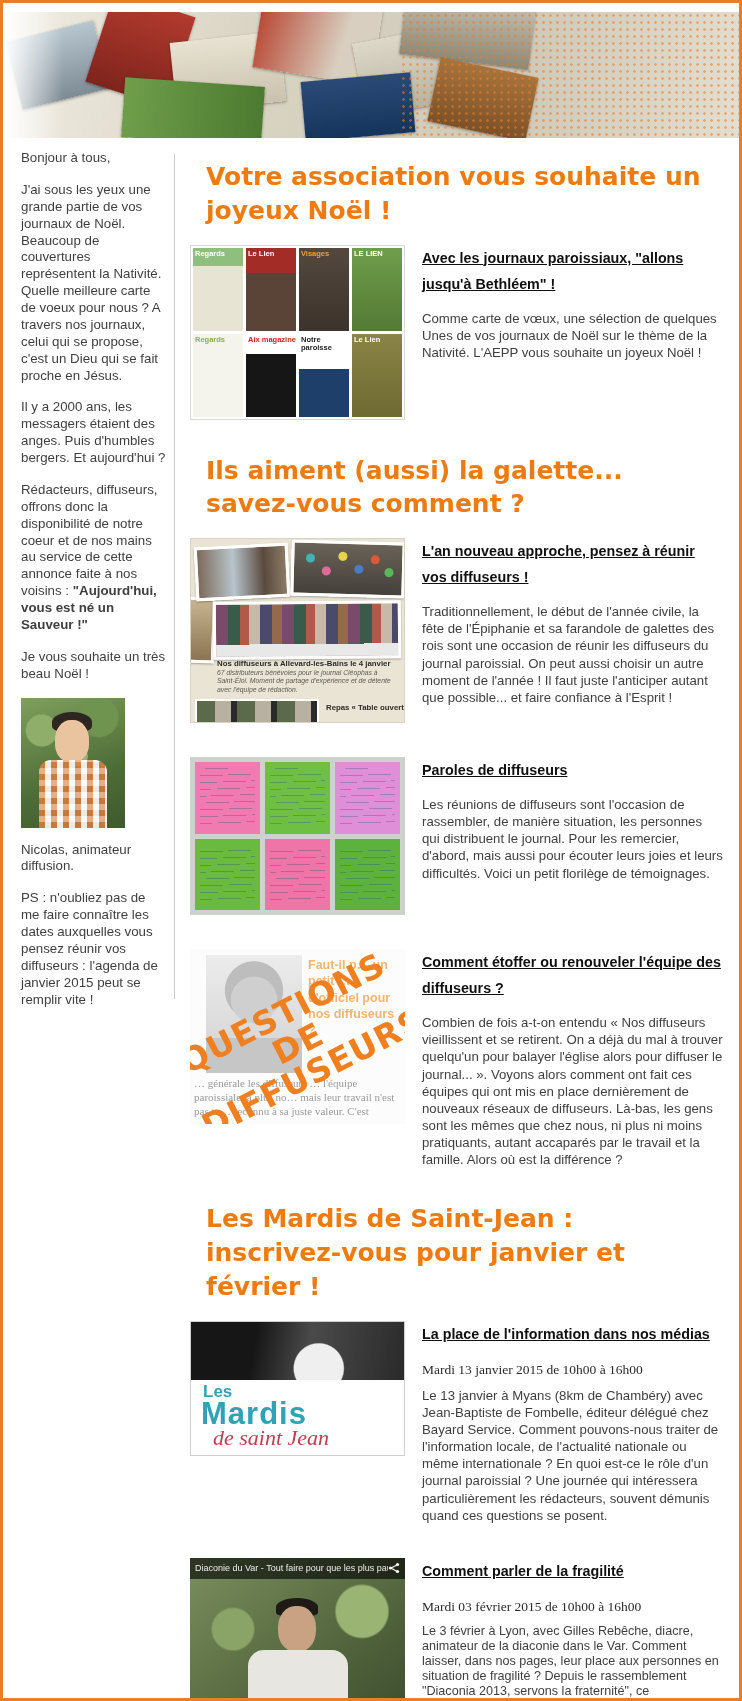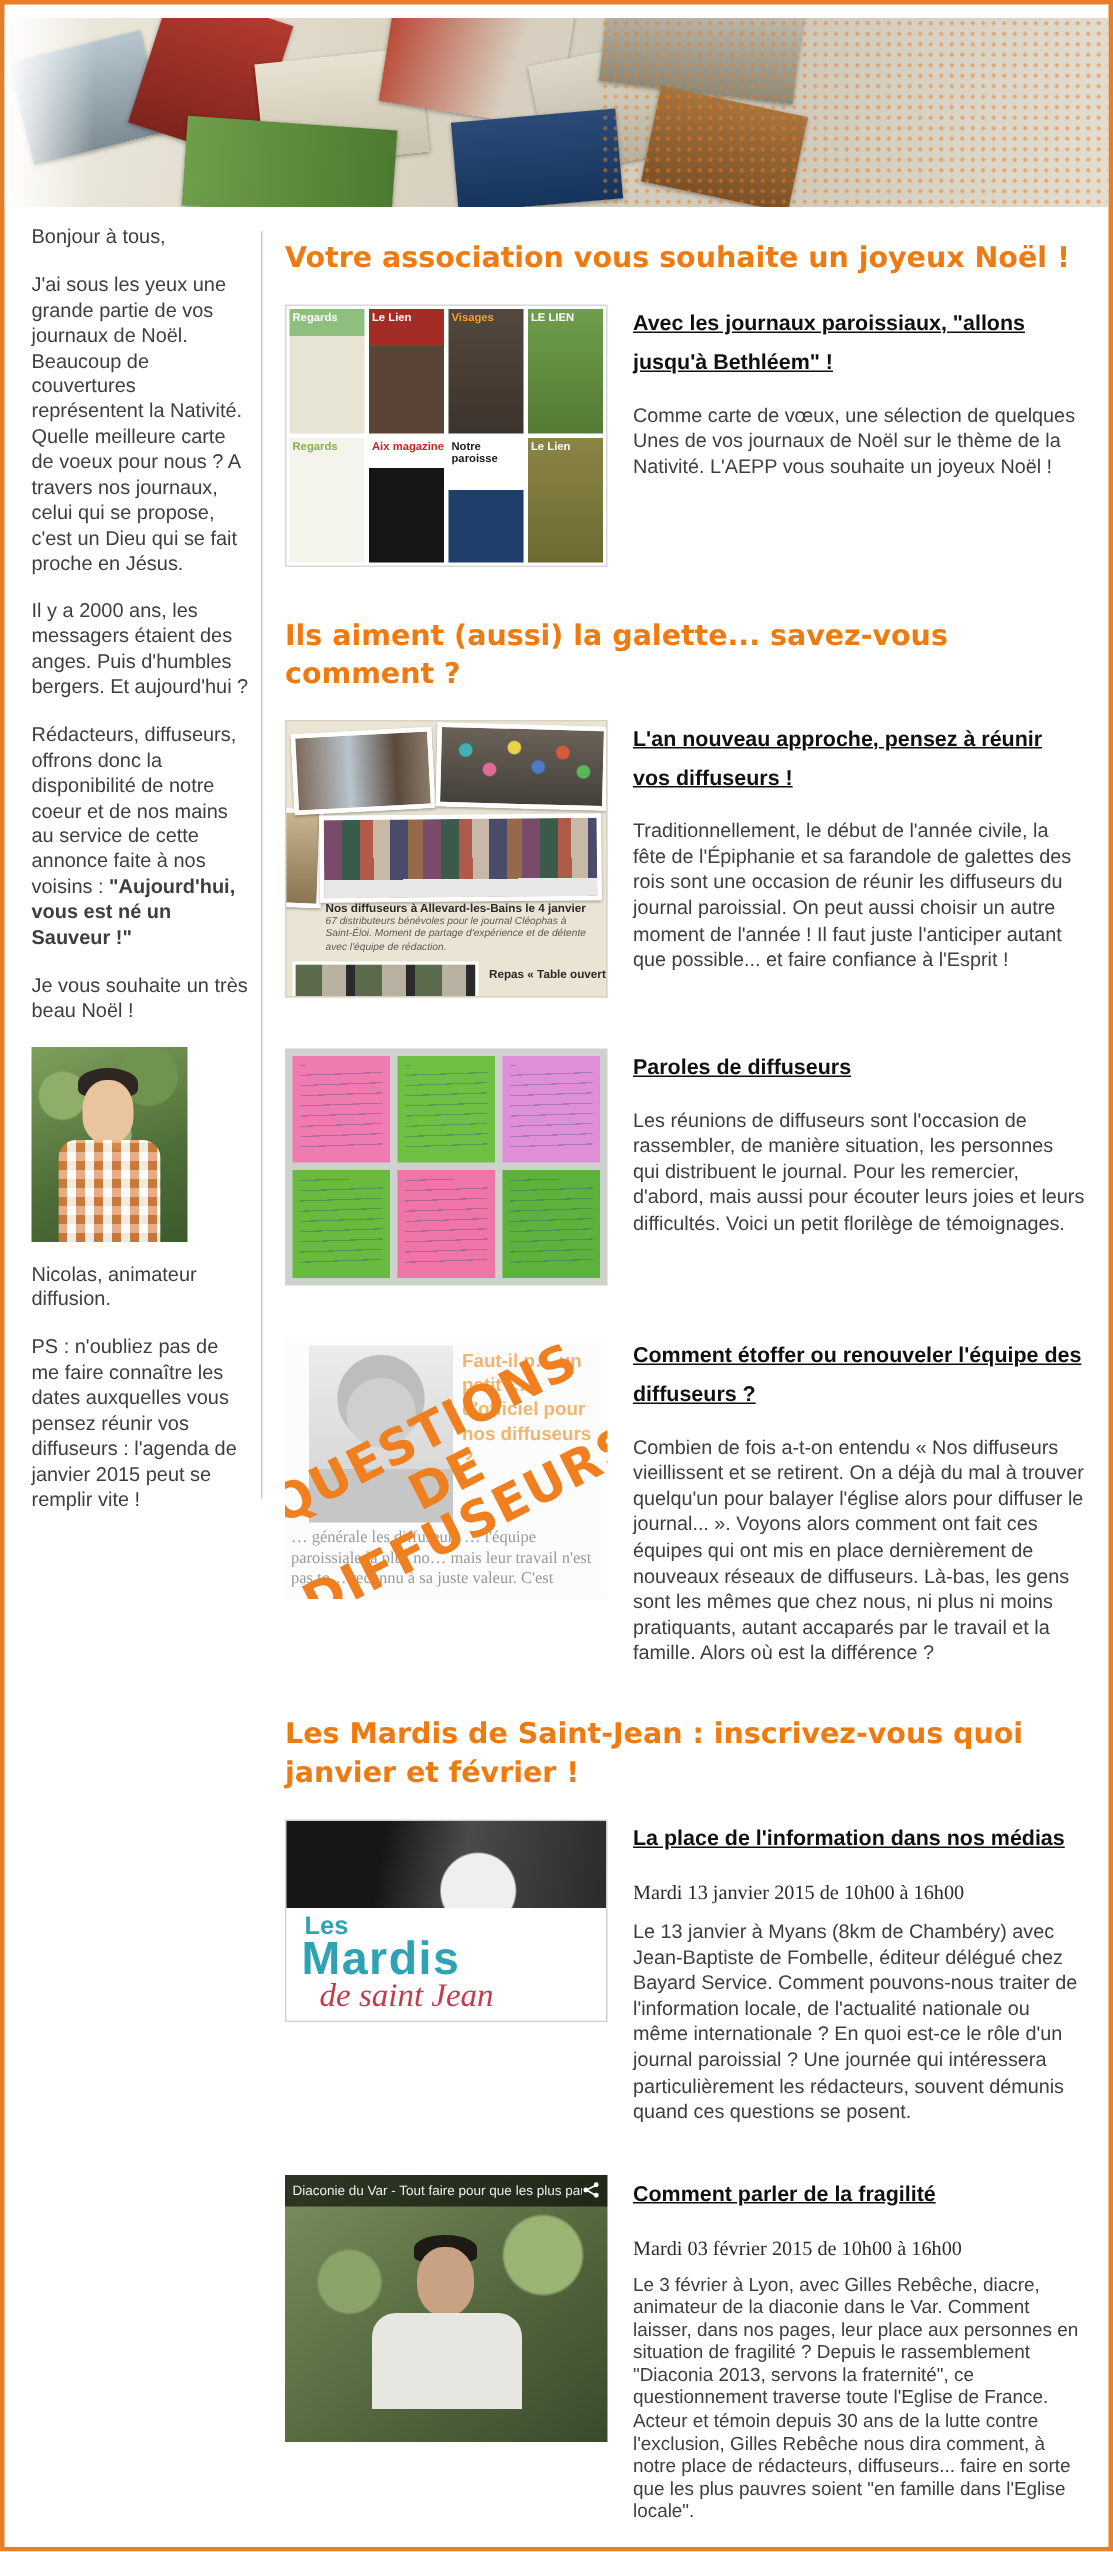--- a/index.html
+++ b/index.html
@@ -47,21 +47,21 @@
                 radial-gradient(circle at 75% 15%,#6f9450 0 14%,transparent 15%),
                 radial-gradient(circle at 55% 45%,#94b372 0 10%,transparent 11%),
                 linear-gradient(160deg,#7fa05c,#4e6e38 60%,#3c5a2c);}
   .n-head{position:absolute;left:34px;top:22px;width:34px;height:42px;border-radius:46% 46% 42% 42%;background:#E9C49E;}
   .n-hair{position:absolute;left:31px;top:14px;width:40px;height:20px;border-radius:50% 50% 30% 30%;background:#2E2620;}
   .n-shirt{position:absolute;left:18px;top:62px;width:68px;height:68px;border-radius:12px 12px 0 0;background:
      repeating-linear-gradient(90deg,rgba(232,126,60,.55) 0 6px,rgba(255,255,255,.85) 6px 12px),
      repeating-linear-gradient(0deg,rgba(232,126,60,.55) 0 6px,rgba(255,255,255,.85) 6px 12px);}
 
   
-  .sec-h{font-family:"DejaVu Sans",sans-serif;color:#EE7B11;font-weight:bold;font-size:19px;line-height:1.35;margin:14px 0 17px;}
+  .sec-h{font-family:"DejaVu Sans",sans-serif;color:#EE7B11;font-weight:bold;font-size:25px;line-height:1.35;margin:14px 16px 17px;}
   .sec-h.first{margin-top:10px;}
   .article{display:flex;gap:17px;margin-bottom:34px;}
   .art-img{width:215px;flex:0 0 215px;}
   .art-txt{flex:1;min-width:0;}
   .art-title{display:inline-block;color:#101010;font-weight:bold;font-size:14.3px;line-height:1.82;text-decoration:underline;margin:0 0 7px;cursor:pointer;}
   .art-body{margin:6px 0 0;font-size:13.2px;line-height:1.3;color:#3E3E3E;}
   .art-date{font-family:"Liberation Serif",serif;font-size:13.5px;color:#2A2A2A;margin:8px 0 9px;}
 
   
   .covers{height:175px;display:grid;grid-template-columns:repeat(4,1fr);grid-template-rows:1fr 1fr;gap:3px;background:#fff;border:1px solid #d8d8d8;padding:2px;box-sizing:border-box;}
@@ -263,21 +263,21 @@
           <div class="q-faint">Faut-il p… un petit … d'officiel pour nos diffuseurs ?</div>
           <div class="q-serif">… générale les diffuseurs … l'équipe paroissiale la plus no… mais leur travail n'est pas to… reconnu à sa juste valeur. C'est</div>
           <div class="q-overlay">QUESTIONS DE DIFFUSEURS</div>
         </div>
         <div class="art-txt">
           <a class="art-title">Comment étoffer ou renouveler l'équipe des diffuseurs ?</a>
           <p class="art-body">Combien de fois a-t-on entendu « Nos diffuseurs vieillissent et se retirent. On a déjà du mal à trouver quelqu'un pour balayer l'église alors pour diffuser le journal... ». Voyons alors comment ont fait ces équipes qui ont mis en place dernièrement de nouveaux réseaux de diffuseurs. Là-bas, les gens sont les mêmes que chez nous, ni plus ni moins pratiquants, autant accaparés par le travail et la famille. Alors où est la différence ?</p>
         </div>
       </div>
 
-      <h2 class="sec-h">Les Mardis de Saint-Jean : inscrivez-vous quoi janvier et février !</h2>
+      <h2 class="sec-h">Les Mardis de Saint-Jean : inscrivez-vous pour janvier et février !</h2>
 
       <div class="article">
         <div class="art-img mardis">
           <div class="mardis-photo"></div>
           <div class="mardis-logo">
             <span class="m-les">Les</span>
             <span class="m-mardis">Mardis</span>
             <span class="m-sub">de saint Jean</span>
           </div>
         </div>

